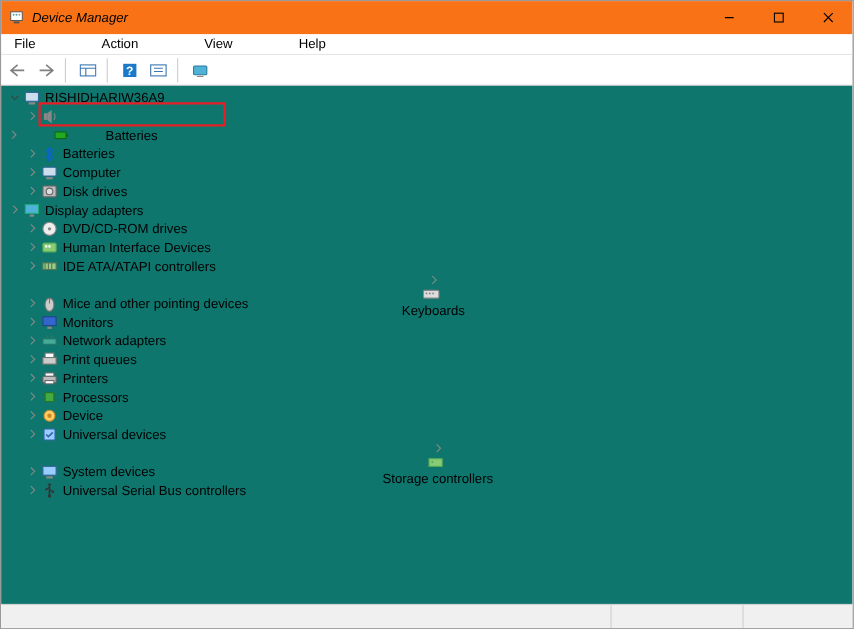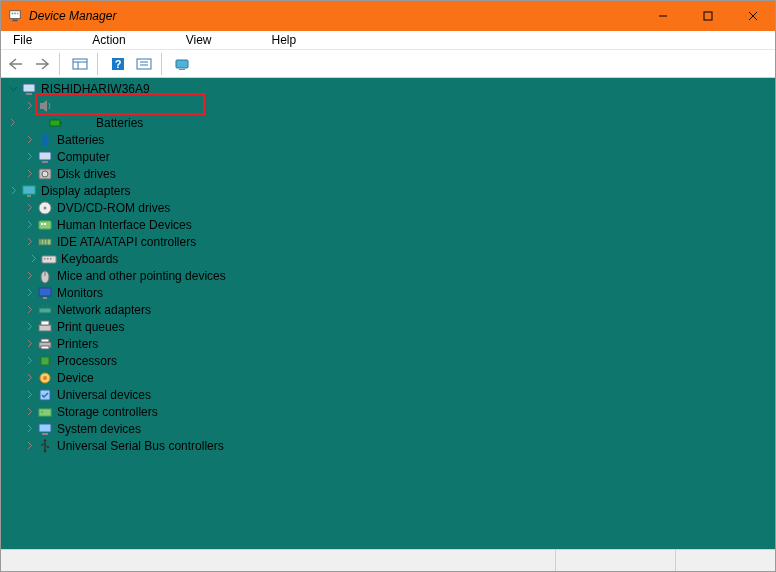--- a/index.html
+++ b/index.html
@@ -343,21 +343,21 @@
         <span class="dev-icon">
           <svg width="16" height="16" viewBox="0 0 16 16">
             <rect x="2" y="5" width="12" height="6" fill="#9c8" stroke="#575"></rect>
             <line x1="4" y1="5" x2="4" y2="11" stroke="#575"></line>
             <line x1="7" y1="5" x2="7" y2="11" stroke="#575"></line>
             <line x1="10" y1="5" x2="10" y2="11" stroke="#575"></line>
           </svg>
         </span>
         <span>IDE ATA/ATAPI controllers</span>
       </div>
-      <div class="tree-row" style="padding-left: 24px;">
+      <div class="tree-row" style="padding-left: 12px; flex-direction: column;">
         <span class="exp">
           <svg width="9" height="9">
             <path d="M3 1 L6.5 4.5 L3 8" fill="none" stroke="#888" stroke-width="1"></path>
           </svg>
         </span>
         <span class="dev-icon">
           <svg width="16" height="16" viewBox="0 0 16 16">
             <rect x="1" y="5" width="14" height="7" rx="1" fill="#ddd" stroke="#888"></rect>
             <rect x="3" y="7" width="1.5" height="1.5" fill="#888"></rect>
             <rect x="6" y="7" width="1.5" height="1.5" fill="#888"></rect>
@@ -476,21 +476,21 @@
           </svg>
         </span>
         <span class="dev-icon">
           <svg width="16" height="16" viewBox="0 0 16 16">
             <rect x="3" y="3" width="10" height="10" rx="1" fill="#9cf" stroke="#36a"></rect>
             <path d="M5 8 L7 10 L11 6" fill="none" stroke="#36a" stroke-width="1.5"></path>
           </svg>
         </span>
         <span>Universal devices</span>
       </div>
-      <div class="tree-row" style="padding-left: 20px;">
+      <div class="tree-row" style="padding-left: 20px; flex-direction: column;">
         <span class="exp">
           <svg width="9" height="9">
             <path d="M3 1 L6.5 4.5 L3 8" fill="none" stroke="#888" stroke-width="1"></path>
           </svg>
         </span>
         <span class="dev-icon">
           <svg width="16" height="16" viewBox="0 0 16 16">
             <rect x="2" y="5" width="12" height="7" fill="#8c7" stroke="#5a5"></rect>
             <circle cx="5" cy="8" r="1" fill="#5a5"></circle>
           </svg>

